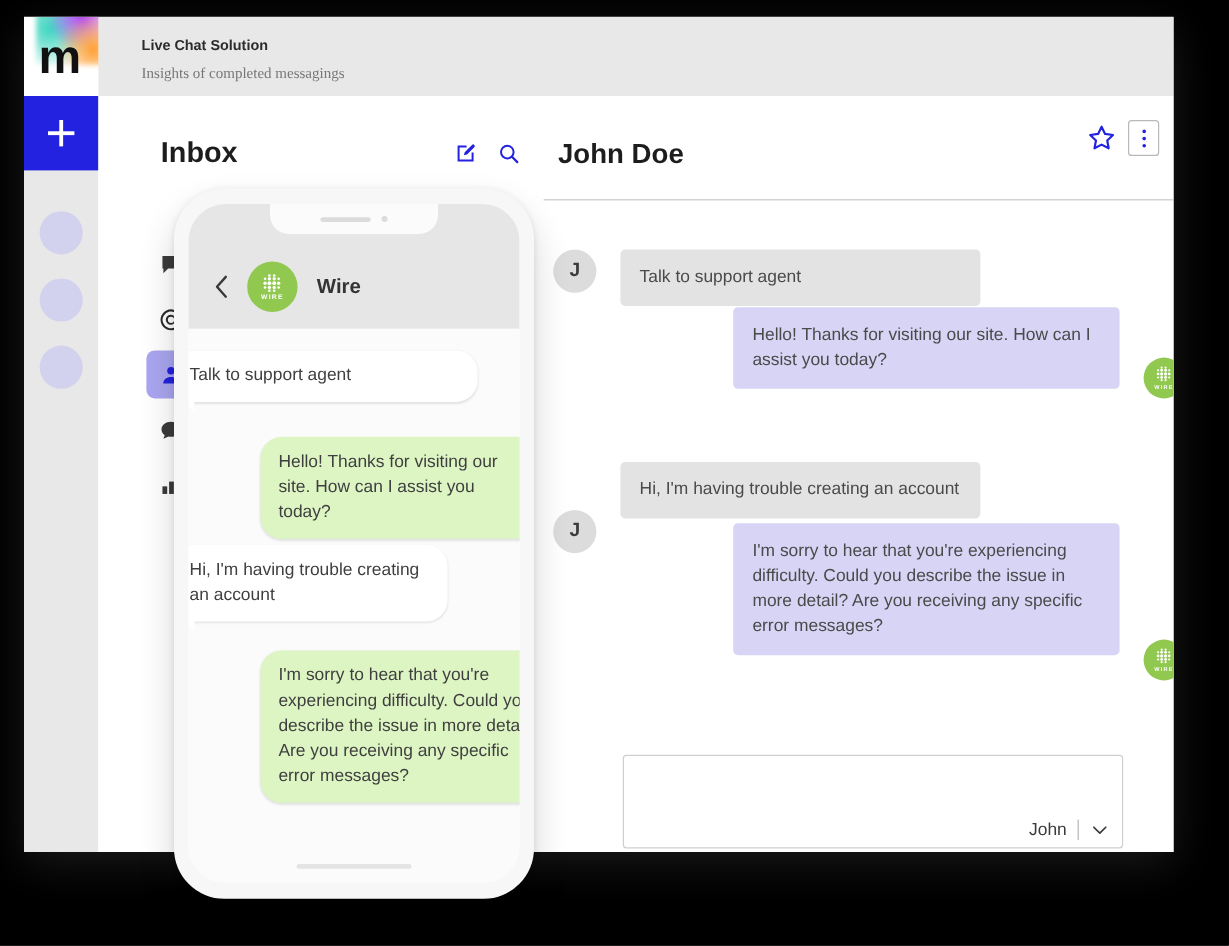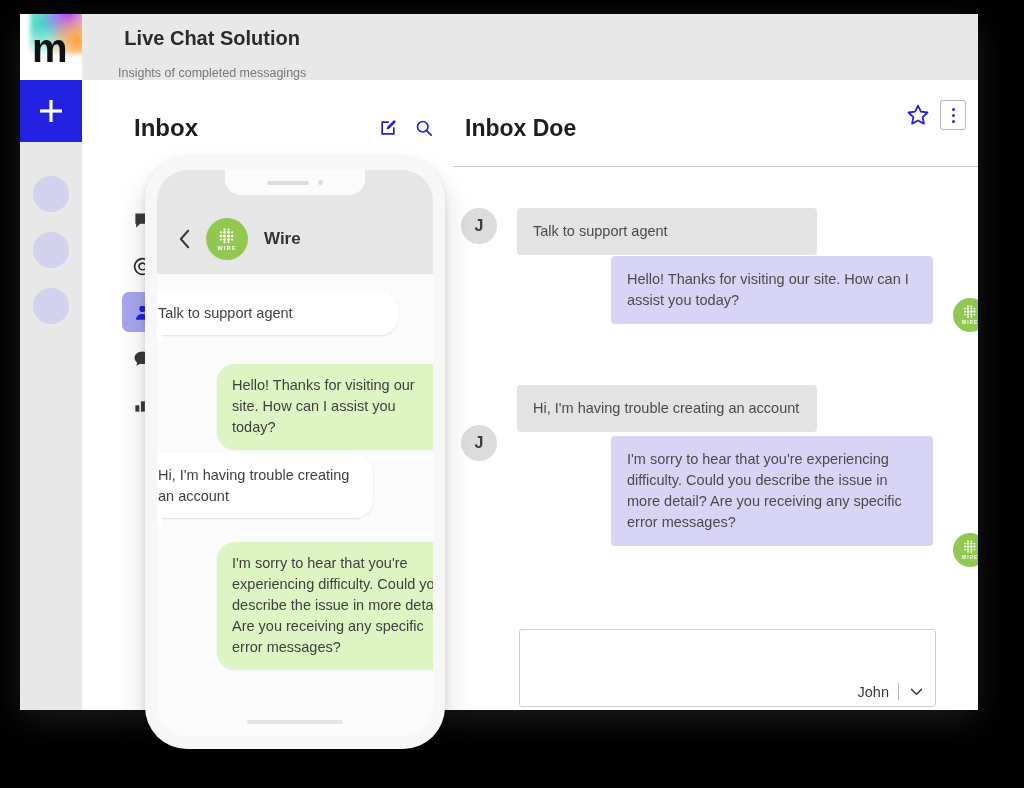--- a/index.html
+++ b/index.html
@@ -34,22 +34,22 @@
       radial-gradient(circle at 18% 48%, #3ad6c0 0%, rgba(58,214,192,0) 58%),
       radial-gradient(circle at 4% 16%, #cfe9e2 0%, rgba(207,233,226,0) 60%);
     filter: blur(2px);
   }
   .logo-m {
     position: absolute; left: 12px; top: 14px;
     font-size: 40px; font-weight: 700; color: #111; line-height: 40px;
     letter-spacing: -1px;
   }
   .topbar-text { position: absolute; left: 98px; top: 14px; }
-  .topbar-title { font-size: 20px; font-weight: 700; color: #2b2b2b; line-height: 20px; text-align: center; }
-  .topbar-sub { font-size: 12.5px; color: #777; line-height: 17px; margin-top: 17px; }
+  .topbar-title { font-size: 12px; font-weight: 700; color: #2b2b2b; line-height: 20px; }
+  .topbar-sub { font-size: 12.5px; color: #777; line-height: 17px; margin-top: 5px; font-family: Liberation Serif, serif; }
 
   
   .rail { position: absolute; left: 0; top: 66px; width: 62px; height: 630px; background: #e8e8e8; }
   .rail-plus {
     position: absolute; left: 0; top: 0; width: 62px; height: 62px; background: #2222e0;
     display: flex; align-items: center; justify-content: center;
   }
   .rail-plus svg { display: block; }
   .rail-avatar {
     position: absolute; left: 13px; width: 36px; height: 36px; border-radius: 50%;
@@ -237,21 +237,21 @@
             <rect x="17" y="3" width="4" height="18" fill="#3b3b3b"></rect>
           </svg>
         </div>
       </div>
 
       <div class="divider-v"></div>
     </div>
 
     <div class="chat">
       <div class="chat-head">
-        <div class="chat-name">Inbox Doe</div>
+        <div class="chat-name">John Doe</div>
       </div>
       <div class="chat-head-actions">
         <div class="icon-btn">
           <svg width="24" height="24" viewBox="0 0 24 24">
             <path d="M12 2.6l2.9 6 6.6.9-4.8 4.6 1.2 6.5-5.9-3.1-5.9 3.1 1.2-6.5L2.5 9.5l6.6-.9z" fill="none" stroke="#2222e0" stroke-width="1.8" stroke-linejoin="round"></path>
           </svg>
         </div>
         <div class="kebab">
           <i></i>
           <i></i>

